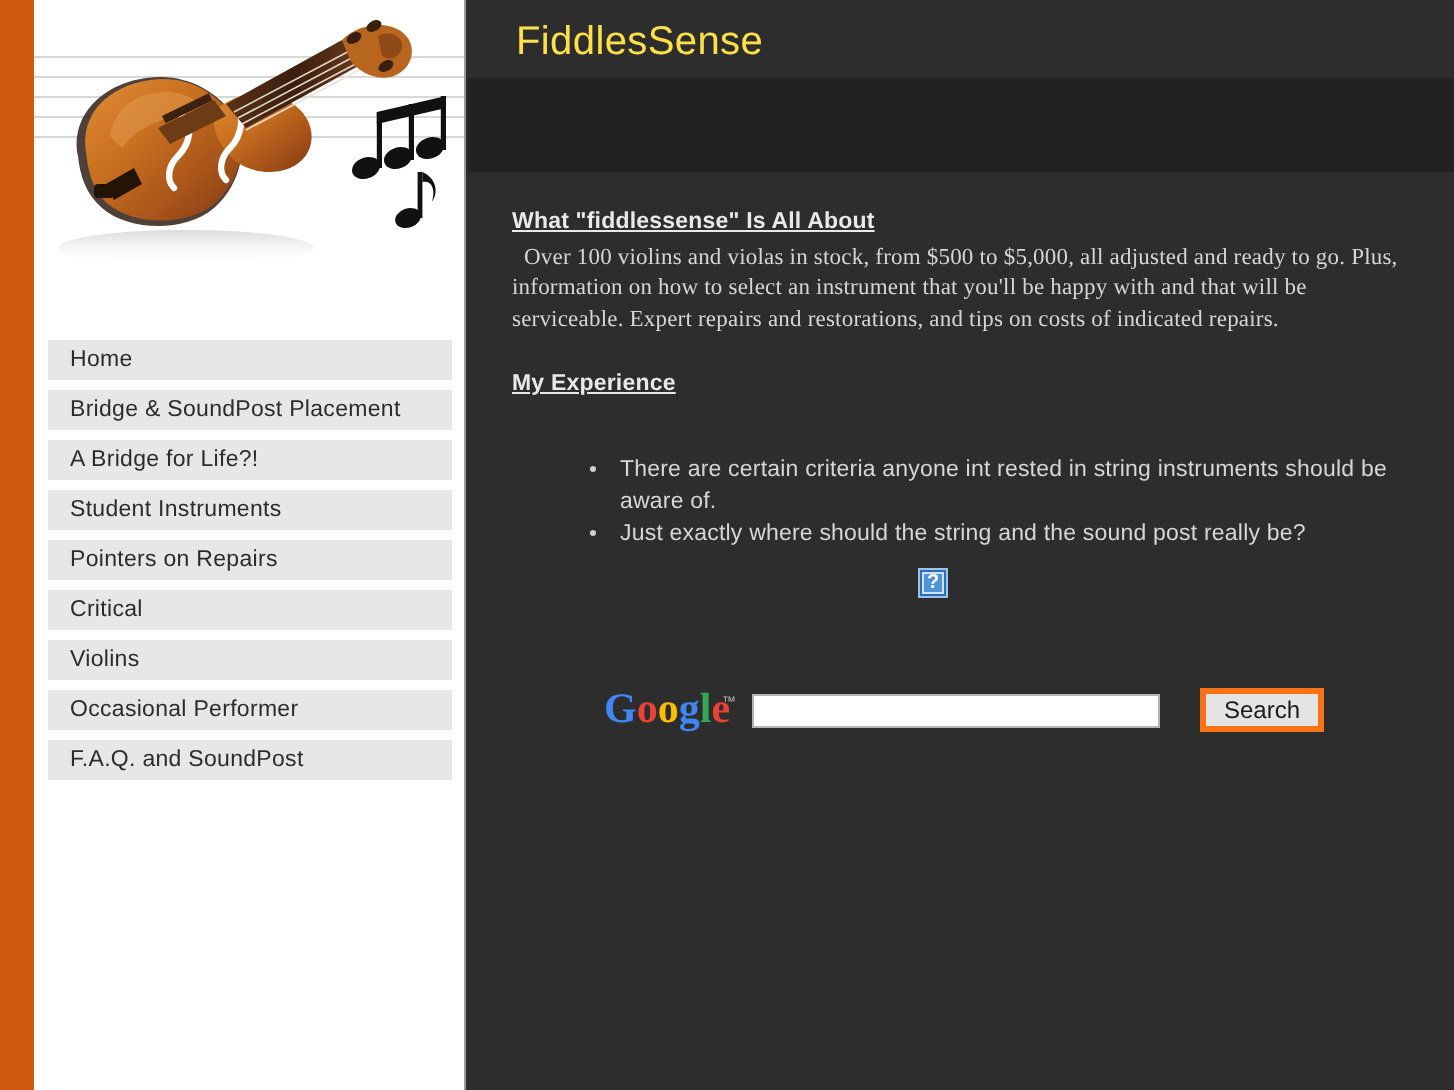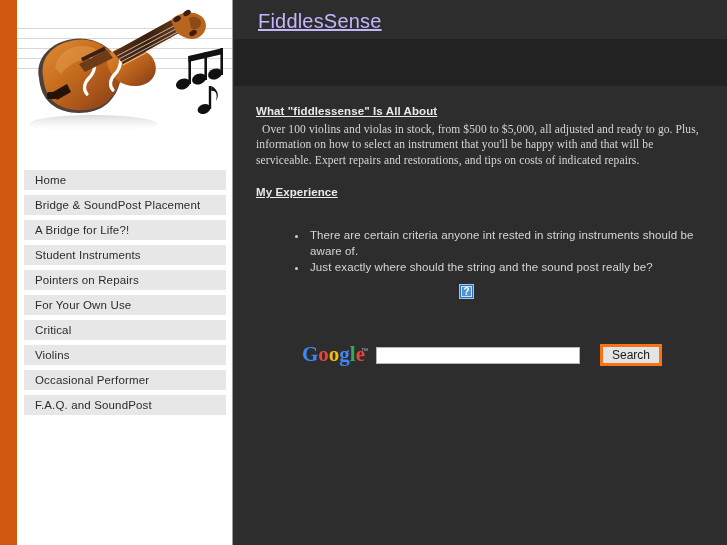--- a/index.html
+++ b/index.html
@@ -113,25 +113,24 @@
     left: 0; top: 39px;
     width: 493px;
     height: 47px;
     background: #222222;
   }
   .site-title {
     position: absolute;
     left: 24px;
     top: 10px;
     font-size: 20px;
-    color: #c4b5fd;
+    color: #fde047;
     letter-spacing: 0.2px;
     font-weight: normal;
     margin: 0;
-    text-decoration: underline;
   }
 
   .content {
     position: absolute;
     left: 22px;
     top: 104px;
     width: 452px;
     color: #d6d6d6;
     font-size: 11.5px;
     line-height: 15.6px;
@@ -336,21 +335,20 @@
         </g>
       </svg>
     </div>
 
     <nav class="nav">
       <div class="nav-item">Home</div>
       <div class="nav-item">Bridge &amp; SoundPost Placement</div>
       <div class="nav-item">A Bridge for Life?!</div>
       <div class="nav-item">Student Instruments</div>
       <div class="nav-item">Pointers on Repairs</div>
-      <div class="nav-item">For Your Own Use</div>
       <div class="nav-item">Critical</div>
       <div class="nav-item">Violins</div>
       <div class="nav-item">Occasional Performer</div>
       <div class="nav-item">F.A.Q. and SoundPost</div>
     </nav>
   </div>
 
   <div class="main">
 
     <div class="title-band"></div>

